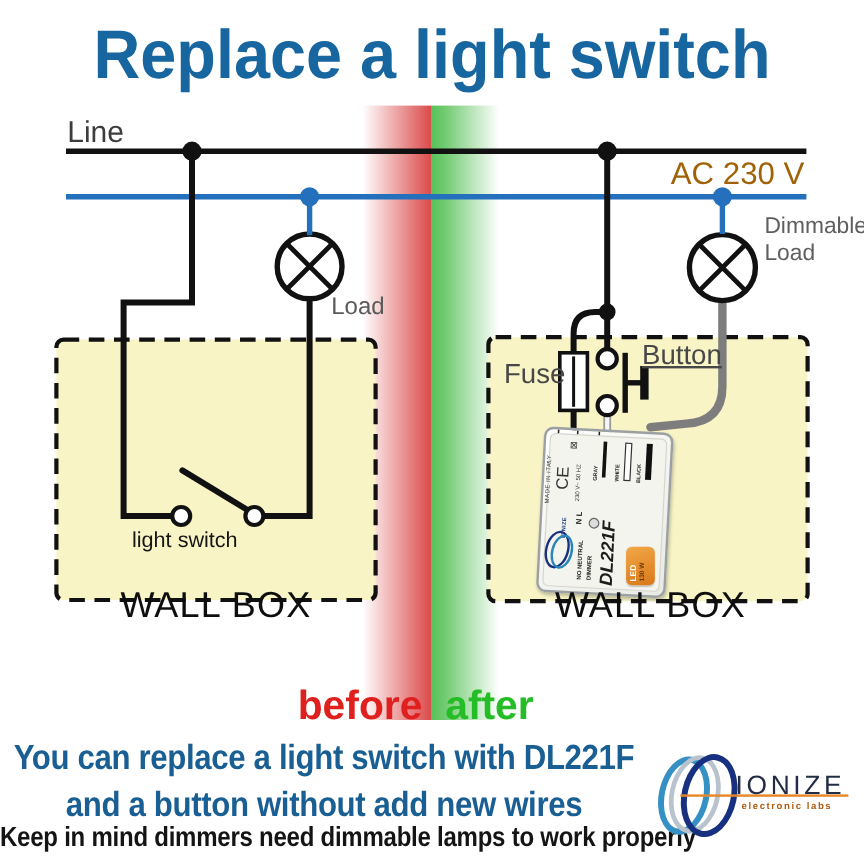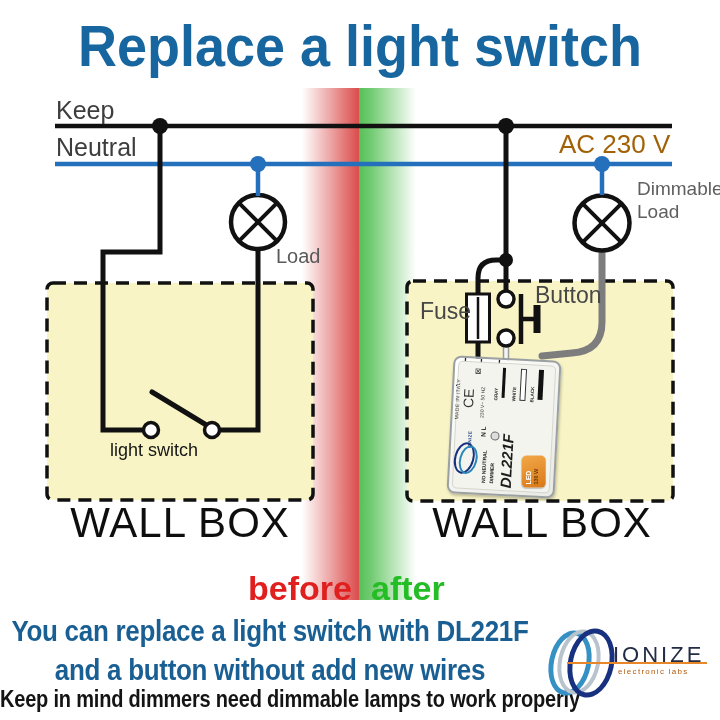--- a/index.html
+++ b/index.html
@@ -8,23 +8,23 @@
   .stage svg.wiring{position:absolute;left:0;top:0;z-index:1;}
   .lbl{position:absolute;z-index:3;white-space:nowrap;color:#3d3d3d;line-height:1.05;}
   .title{left:0;top:16px;width:720px;text-align:center;font-size:54px;font-weight:700;color:#17669f;transform:scaleY(1.06);transform-origin:top;}
   .line-lbl{left:56px;top:97px;font-size:25px;}
   .neutral-lbl{left:56px;top:134px;font-size:25px;}
   .ac-lbl{left:559px;top:131px;font-size:26px;color:#a16207;}
   .load-lbl{left:276px;top:246px;font-size:20px;color:#5a5a5a;}
   .dim1{left:637px;top:179px;font-size:19px;color:#5f5f5f;}
   .dim2{left:637px;top:202px;font-size:19px;color:#5f5f5f;}
   .fuse-lbl{left:420px;top:299px;font-size:23px;color:#474747;}
-  .button-lbl{left:535px;top:283px;font-size:23px;color:#474747;}
+  .button-lbl{left:535px;top:283px;font-size:23px;color:#474747;text-decoration:underline;}
   .lsw-lbl{left:110px;top:441px;width:145px;text-align:left;font-size:18px;color:#161616;}
-  .wb{font-size:42px;color:#0e0e0e;letter-spacing:1px;top:501px;width:240px;text-align:center;}
+  .wb{font-size:30px;color:#0e0e0e;letter-spacing:1px;top:489px;width:240px;text-align:center;}
   .wb.left{left:60px;} .wb.right{left:422px;}
   .before{left:200px;top:571px;width:152px;text-align:right;font-size:34px;font-weight:700;color:#e01f1f;}
   .after{left:371px;top:571px;font-size:34px;font-weight:700;color:#25bd25;}
   .foot-blue{left:0;top:612px;width:540px;text-align:center;font-size:26px;font-weight:700;color:#1a5f93;line-height:35px;letter-spacing:-0.3px;transform:scaleY(1.12);transform-origin:top;}
   .foot-note{left:0;top:687px;width:548px;text-align:center;font-size:20px;font-weight:700;color:#141414;letter-spacing:-0.2px;transform:scaleY(1.15);transform-origin:top;}
 
   
   .device{position:absolute;left:450px;top:358px;width:104px;height:134px;z-index:2;
           transform:rotate(3deg);background:linear-gradient(135deg,#ffffff,#e9e9e6);
           border:2px solid #9aa0a3;border-radius:8px;box-shadow:1px 2px 3px rgba(0,0,0,.25);}
@@ -57,21 +57,21 @@
 
   
   .biglogo{position:absolute;left:545px;top:612px;width:172px;height:96px;z-index:3;}
   .biglogo span{position:absolute;}
   .bl-ring{border-radius:50%;}
   .bl-1{left:4px;top:18px;width:32px;height:56px;border:5px solid #3590c4;transform:rotate(12deg);}
   .bl-2{left:13px;top:17px;width:34px;height:58px;border:4px solid #b9c3cd;transform:rotate(12deg);}
   .bl-3{left:23px;top:16px;width:36px;height:60px;border:5px solid #17307f;transform:rotate(12deg);}
   .bl-line{left:22px;top:50px;width:140px;height:2px;background:#e8872a;}
   .bl-name{left:68px;top:30px;font-size:22px;color:#222c44;letter-spacing:3px;}
-  .bl-sub{left:73px;top:55px;font-size:8px;color:#b05c10;letter-spacing:1.3px;}
+  .bl-sub{left:73px;top:55px;font-size:8px;color:#b05c10;letter-spacing:1.3px;font-weight:bold;}
 </style>
 </head>
 <body>
 
 <div class="stage">
 
   <svg class="wiring" width="720" height="720" viewBox="0 0 720 720">
     <defs>
       <linearGradient id="divgrad" x1="0" y1="0" x2="1" y2="0">
         <stop offset="0" stop-color="#dd5555" stop-opacity="0"></stop>
@@ -167,22 +167,21 @@
     <span class="vtext d-dm">DIMMER</span>
     <div class="d-knob"></div>
     <span class="vtext d-model">DL221F</span>
     <div class="d-badge">
       <span class="vtext d-led">LED</span>
       <span class="vtext d-watt">130 W</span>
     </div>
   </div>
 
   <div class="lbl title">Replace a light switch</div>
-  <div class="lbl line-lbl">Keep</div>
-  <div class="lbl neutral-lbl">Neutral</div>
+  <div class="lbl line-lbl">Line</div>
   <div class="lbl ac-lbl">AC 230 V</div>
   <div class="lbl load-lbl">Load</div>
   <div class="lbl dim1">Dimmable</div>
   <div class="lbl dim2">Load</div>
   <div class="lbl fuse-lbl">Fuse</div>
   <div class="lbl button-lbl">Button</div>
   <div class="lbl lsw-lbl">light switch</div>
   <div class="lbl wb left">WALL BOX</div>
   <div class="lbl wb right">WALL BOX</div>
   <div class="lbl after">after</div>

